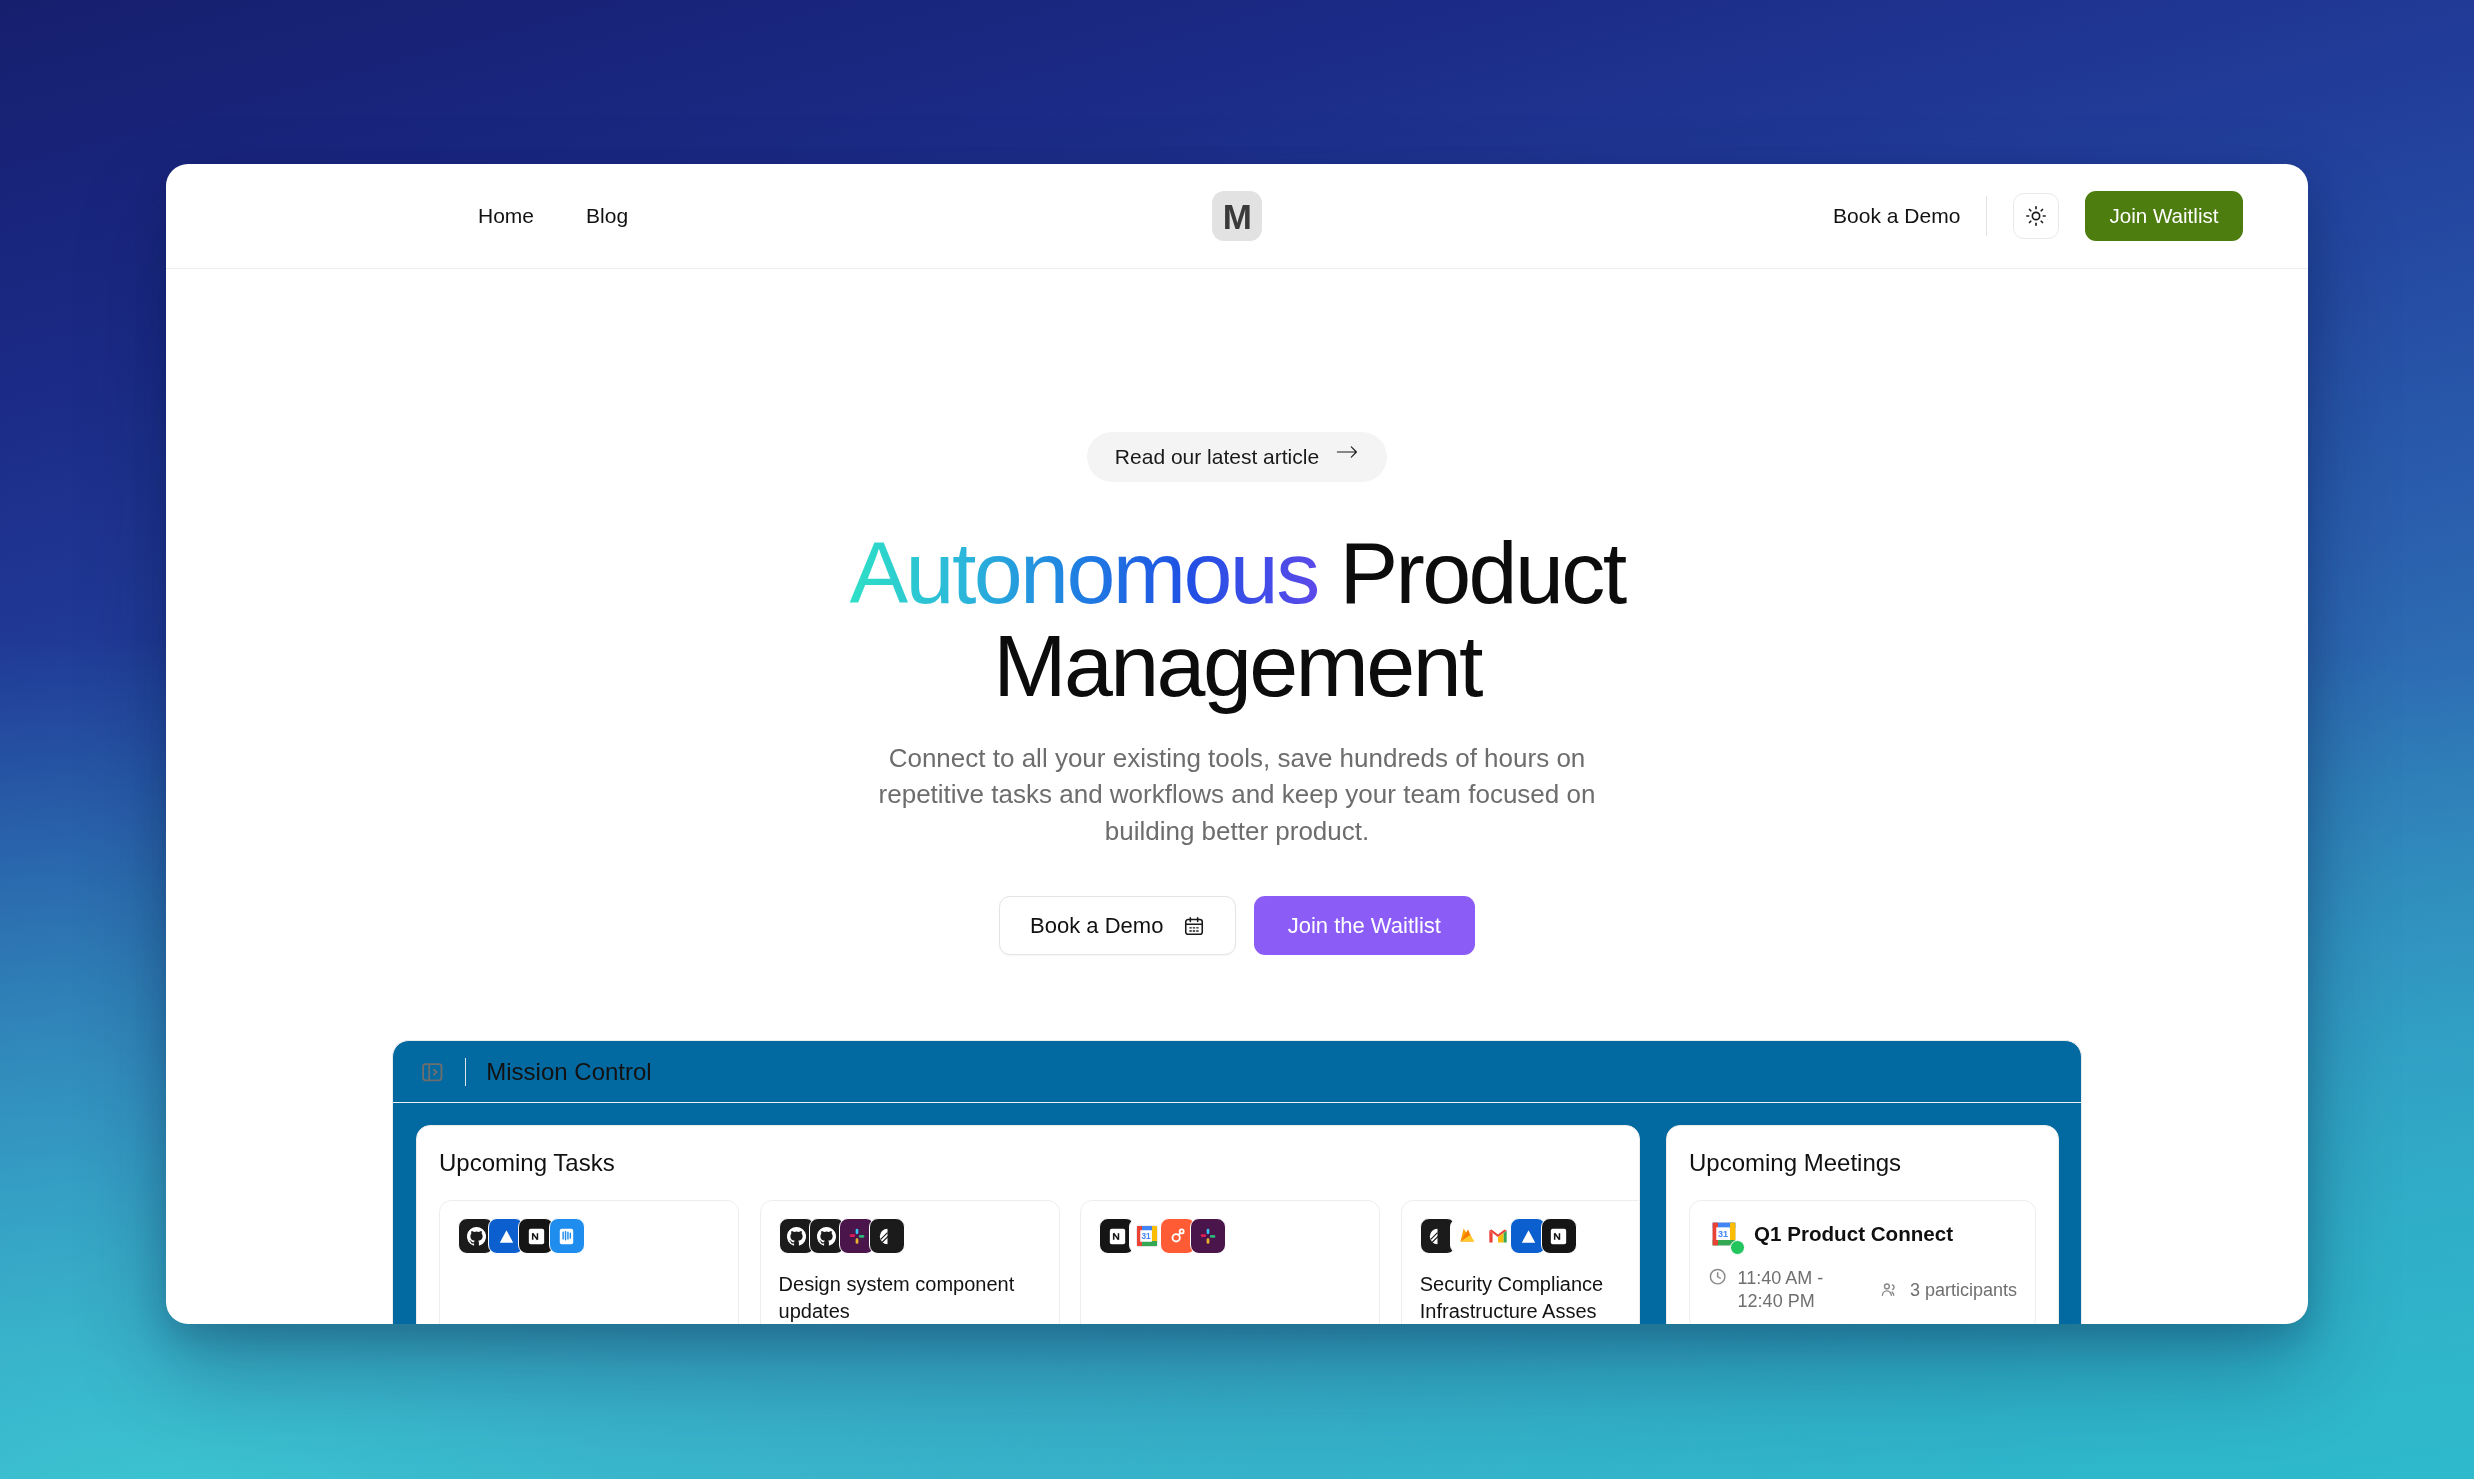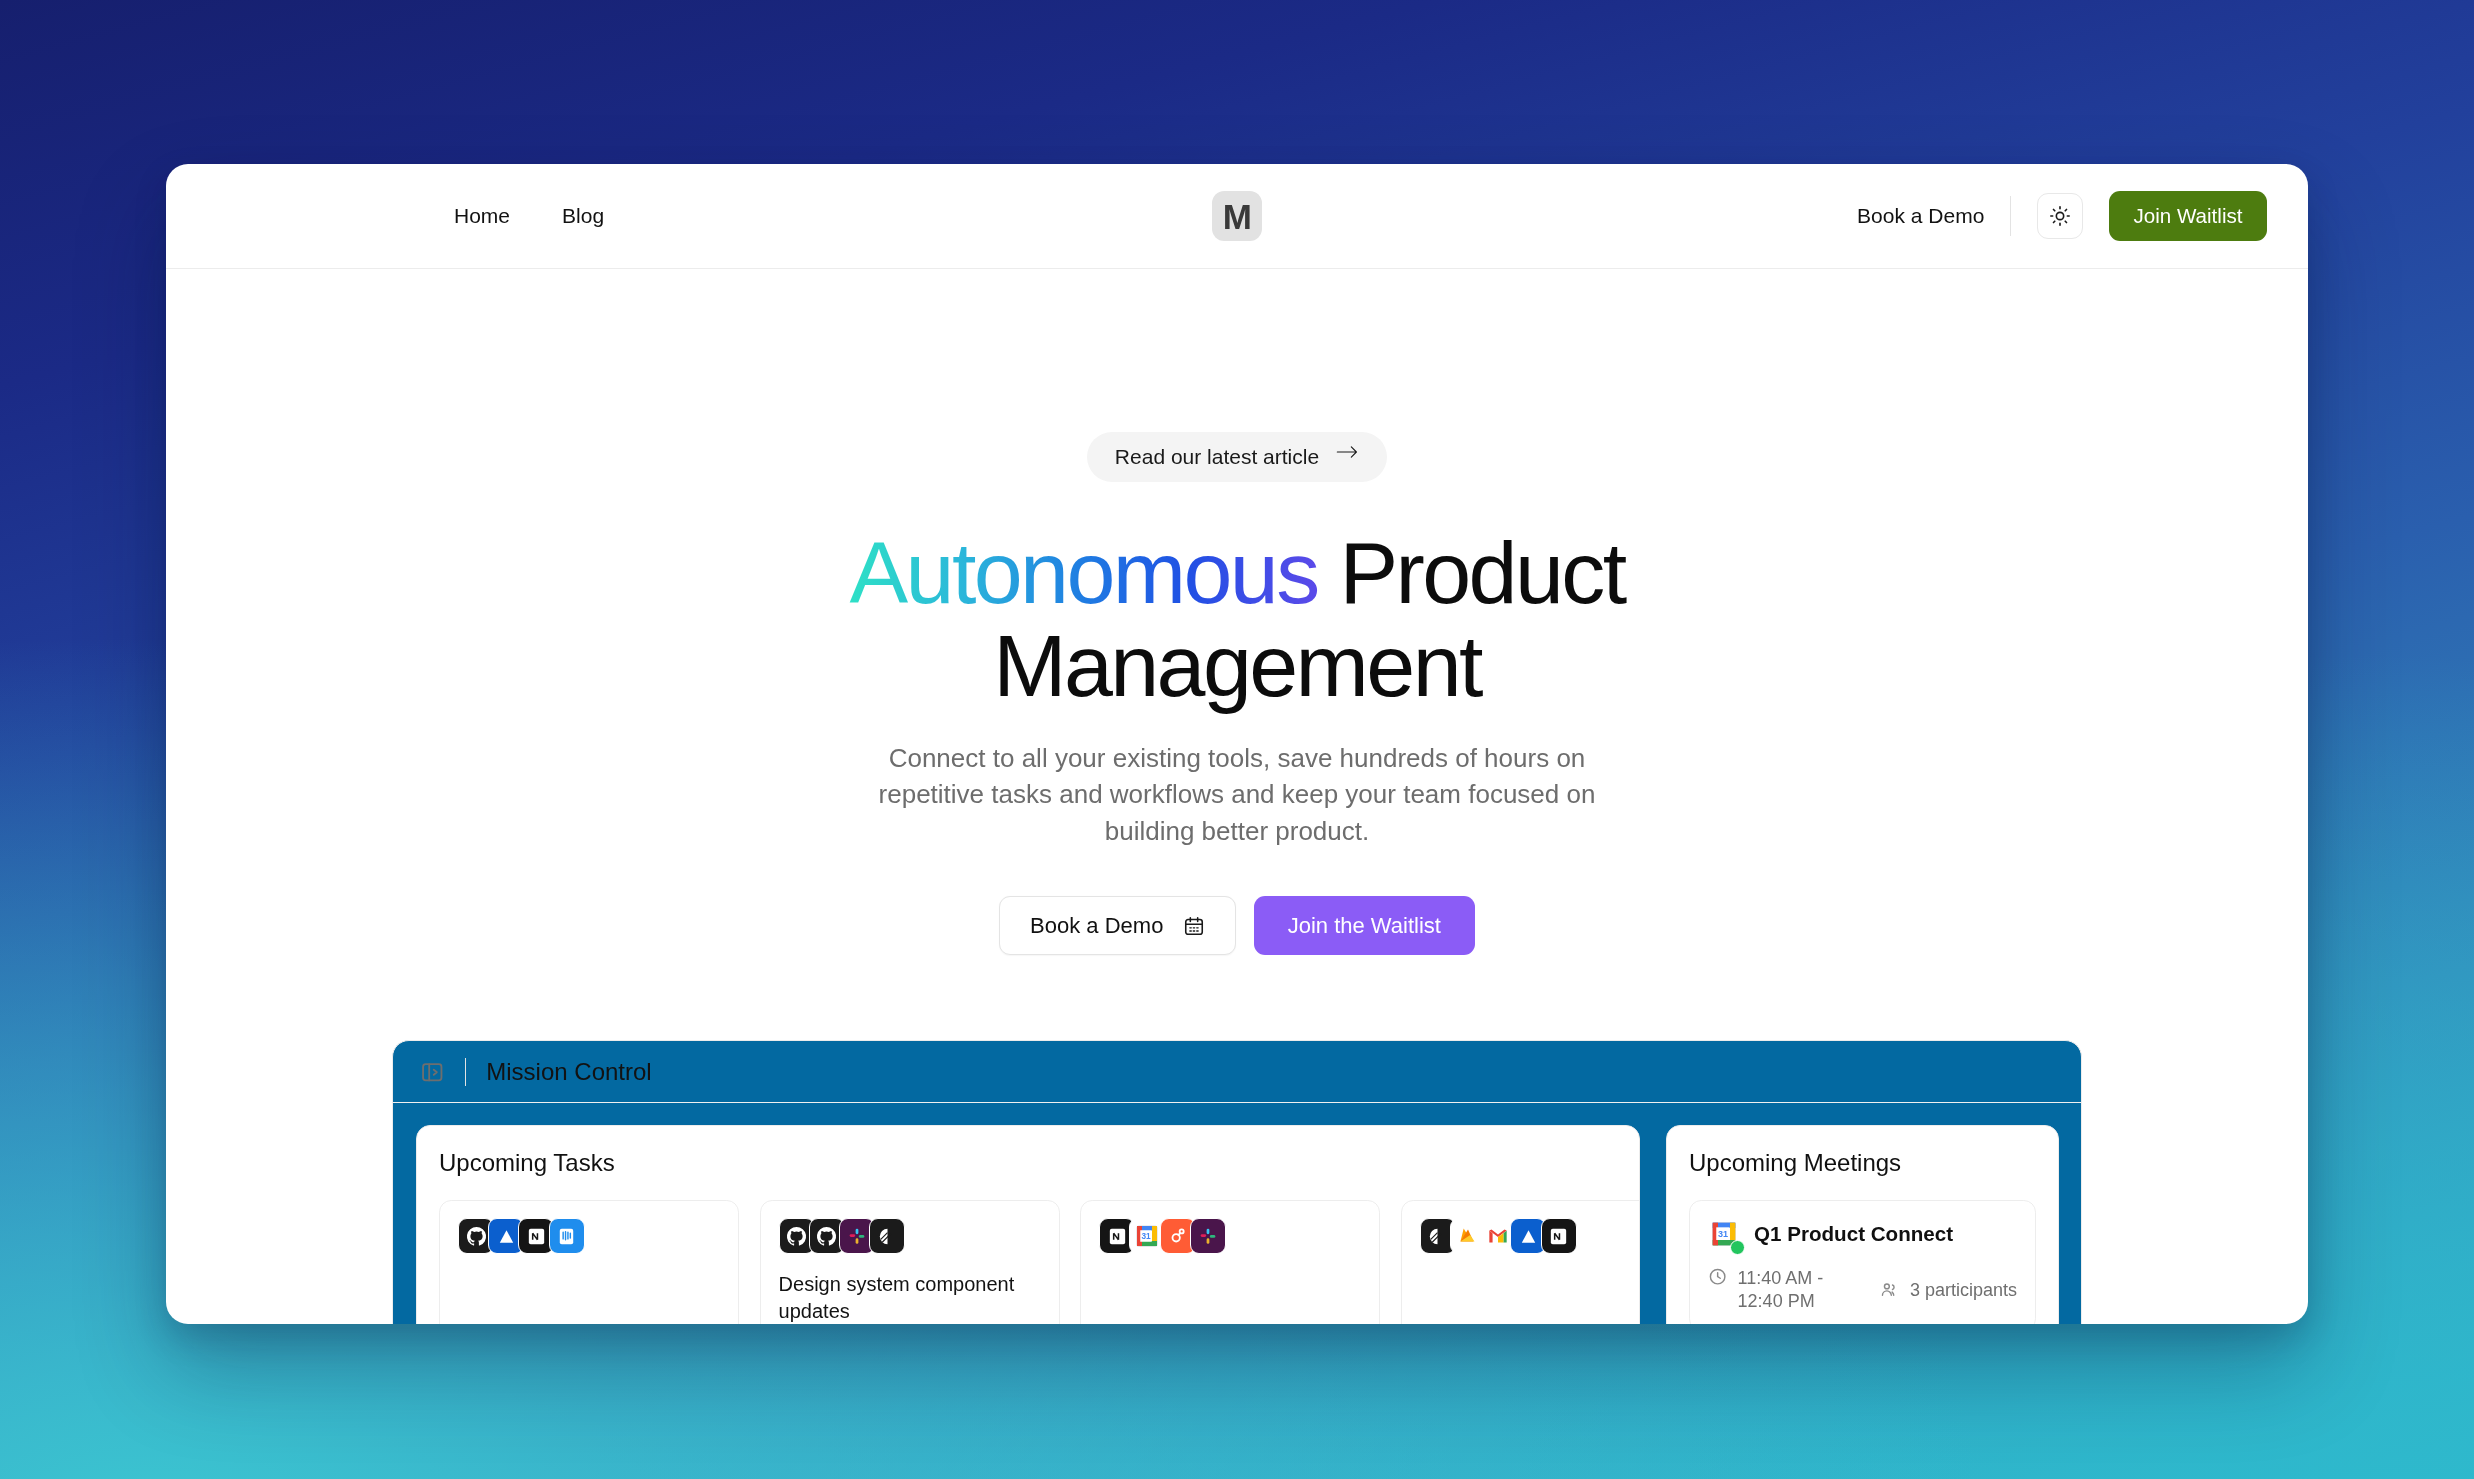--- a/index.html
+++ b/index.html
@@ -22,21 +22,21 @@
     border-radius:22px;
     box-shadow:0 45px 90px rgba(5,20,60,0.30), 0 13px 32px rgba(5,20,60,0.18);
     overflow:hidden;
   }
 
   
   .hdr {
     height:105px;
     border-bottom:0.6px solid #ececec;
     display:flex; align-items:center;
-    padding:0 41px;
+    padding:0 65px;
     position:relative;
   }
   .nav-left { display:flex; align-items:center; gap:52px; margin-left:247px; }
   .nav-link { font-size:21px; color:#121212; cursor:pointer; white-space:nowrap; }
 
   .logo-wrap { position:absolute; left:50%; top:50%; transform:translate(-50%,-50%); }
   .logo {
     width:50px; height:50px; border-radius:12.2px; background:#e2e2e2;
     display:flex; align-items:center; justify-content:center;
   }
@@ -348,20 +348,21 @@
                     <path d="M12 5.5L19 18.5H5z" fill="#fff"></path>
                   </svg>
               </span>
               <span class="ic" style="background:#151515">
                 <svg width="23" height="23" viewBox="0 0 24 24">
                     <rect x="4" y="4" width="16" height="16" rx="2" fill="#fff"></rect>
                     <path d="M8 8.5v7M8 8.5l5 7M13 8.5v7" stroke="#151515" stroke-width="1.6" fill="none"></path>
                   </svg>
               </span>
             </div>
+            <div class="task-title">Security Compliance Infrastructure Asses</div>
 
           </div>
 
         </div>
       </div>
 
       <div class="panel panel-meet">
         <div class="panel-h">Upcoming Meetings</div>
         <div class="meet-card">
           <div class="meet-top">

